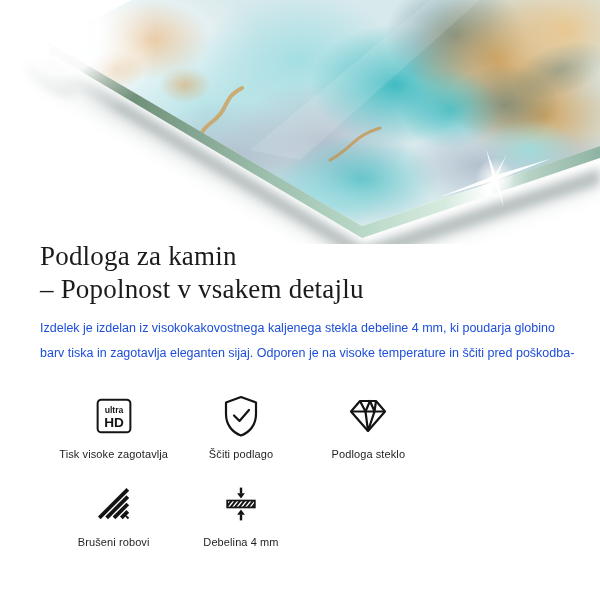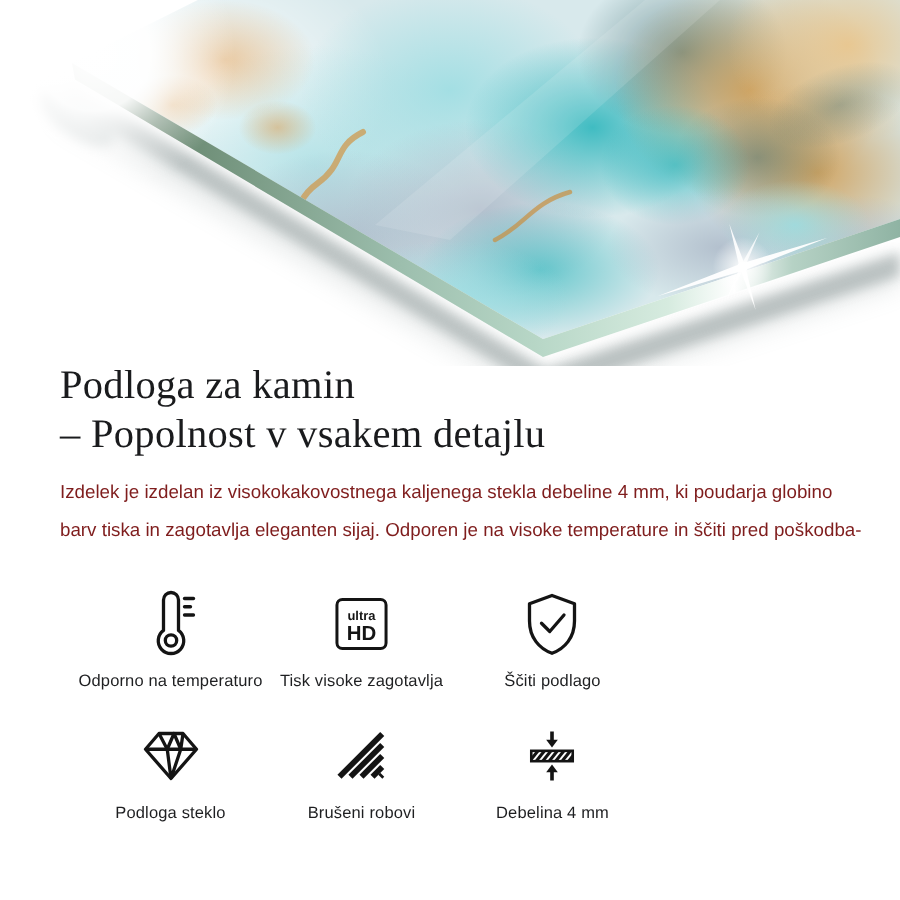--- a/index.html
+++ b/index.html
@@ -23,21 +23,21 @@
     font-size:27px;
     line-height:33px;
     color:#1a1b1d;
     letter-spacing:.2px;
   }
   h1.title span{display:block;}
   .desc{
     margin:10px 0 0;
     font-size:12.5px;
     line-height:25px;
-    color:#7f1d1d;
+    color:#1d4ed8;
   }
   .desc span{display:block;white-space:nowrap;}
 
   
   .features{
     display:grid;
     grid-template-columns:repeat(3,1fr);
     row-gap:18px;
     margin:24px 16px 0 10px;
   }
@@ -184,32 +184,20 @@
       <span>Podloga za kamin</span>
       <span>– Popolnost v vsakem detajlu</span>
     </h1>
     <p class="desc">
       <span>Izdelek je izdelan iz visokokakovostnega kaljenega stekla debeline 4 mm, ki poudarja globino</span>
       <span>barv tiska in zagotavlja eleganten sijaj. Odporen je na visoke temperature in ščiti pred poškodba-</span>
     </p>
 
     <div class="features">
 
-      <div class="feature">
-        <div class="icon-box">
-          <svg width="34" height="48" viewBox="0 0 34 48">
-            <path class="lineicon" d="M12 28.3 V8 a5 5 0 0 1 10 0 v20.3 a8.5 8.5 0 1 1 -10 0 Z" stroke-linejoin="round"></path>
-            <circle class="lineicon" cx="17" cy="35" r="3.8"></circle>
-            <line class="lineicon" x1="26" y1="7" x2="32" y2="7" stroke-linecap="round"></line>
-            <line class="lineicon" x1="26" y1="12.5" x2="30" y2="12.5" stroke-linecap="round"></line>
-            <line class="lineicon" x1="26" y1="18" x2="32" y2="18" stroke-linecap="round"></line>
-          </svg>
-        </div>
-        <div class="feature-label">Odporno na temperaturo</div>
-      </div>
 
       <div class="feature">
         <div class="icon-box">
           <svg width="40" height="40" viewBox="0 0 44 44">
             <rect class="lineicon" x="4" y="4" width="36" height="36" rx="4" stroke-width="2.6"></rect>
             <text class="uhd-top" x="22" y="19" text-anchor="middle">ultra</text>
             <text class="uhd-bottom" x="22" y="34" text-anchor="middle">HD</text>
           </svg>
         </div>
         <div class="feature-label">Tisk visoke zagotavlja</div>

